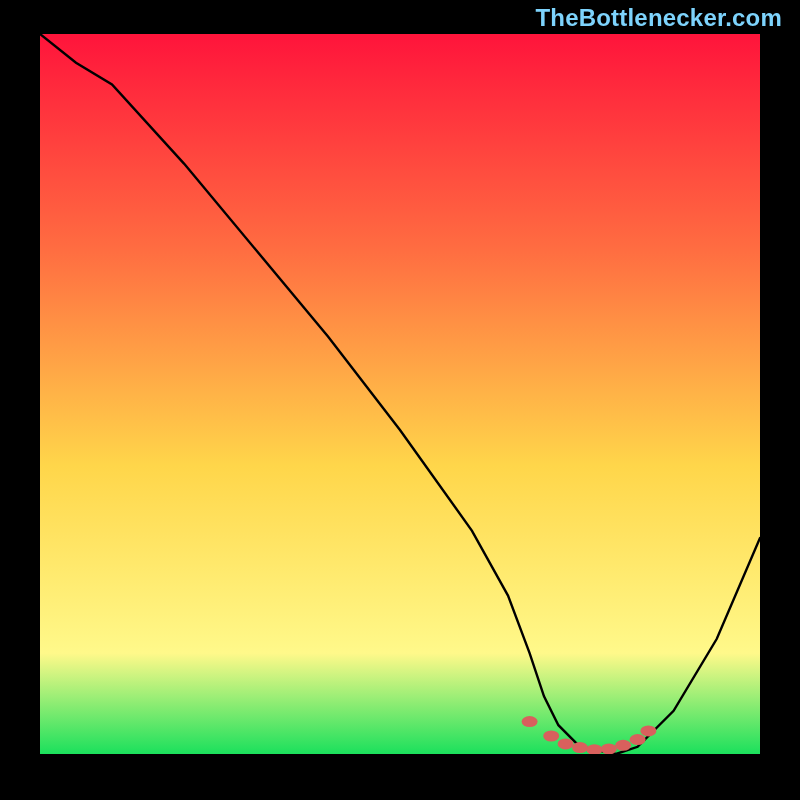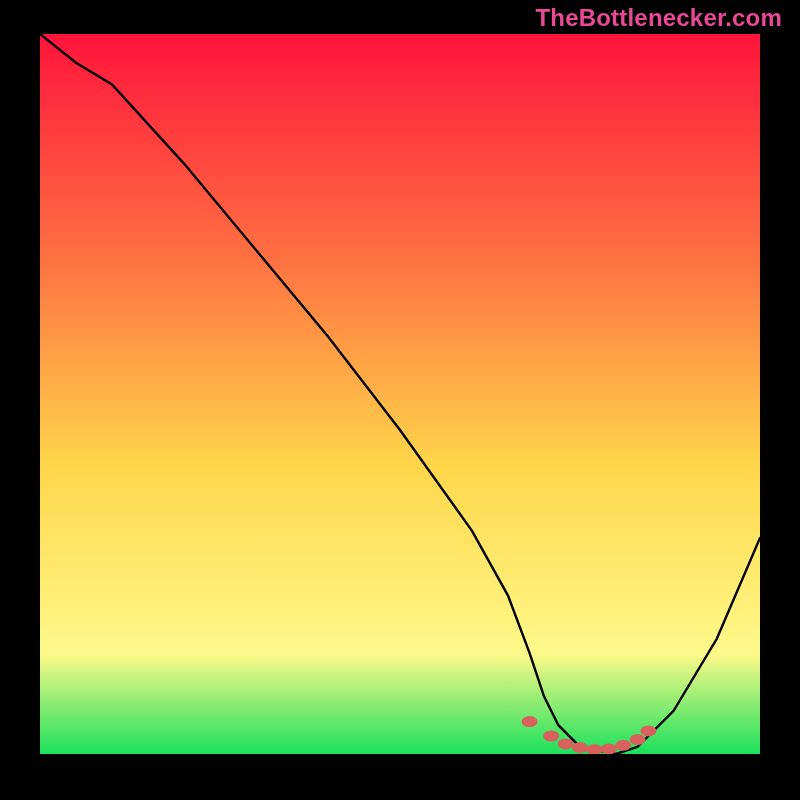--- a/index.html
+++ b/index.html
@@ -10,21 +10,21 @@
     height: 800px;
     background: #000;
   }
   .watermark {
     position: absolute;
     top: 4px;
     right: 18px;
     font-family: Arial, Helvetica, sans-serif;
     font-size: 24px;
     font-weight: 600;
-    color: #ec4899;
+    color: #7dd3fc;
     letter-spacing: 0.2px;
   }
   .plot-area {
     position: absolute;
     left: 40px;
     top: 34px;
     width: 720px;
     height: 720px;
   }
   .plot-area svg { display: block; }

